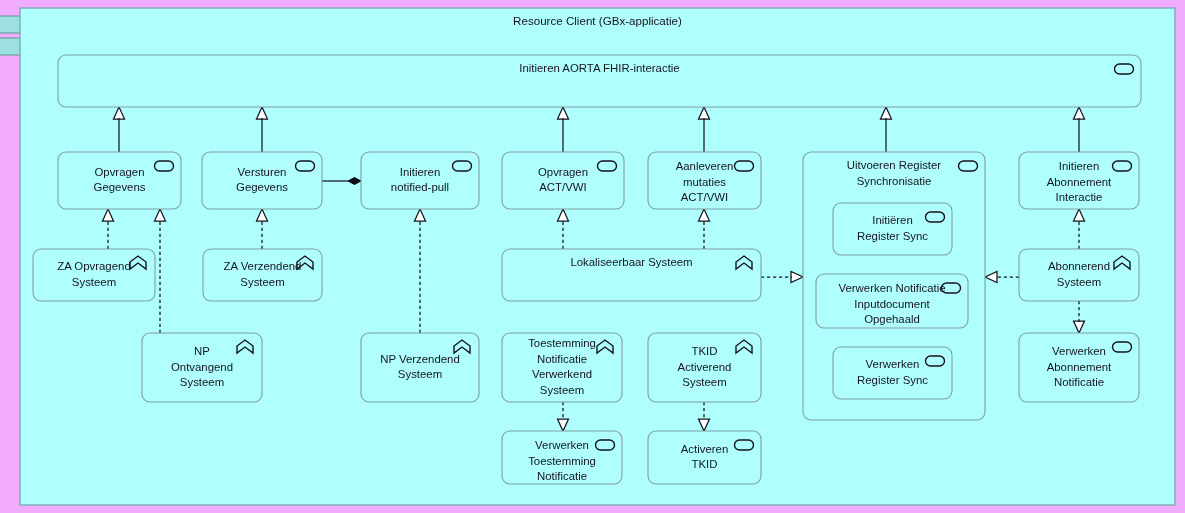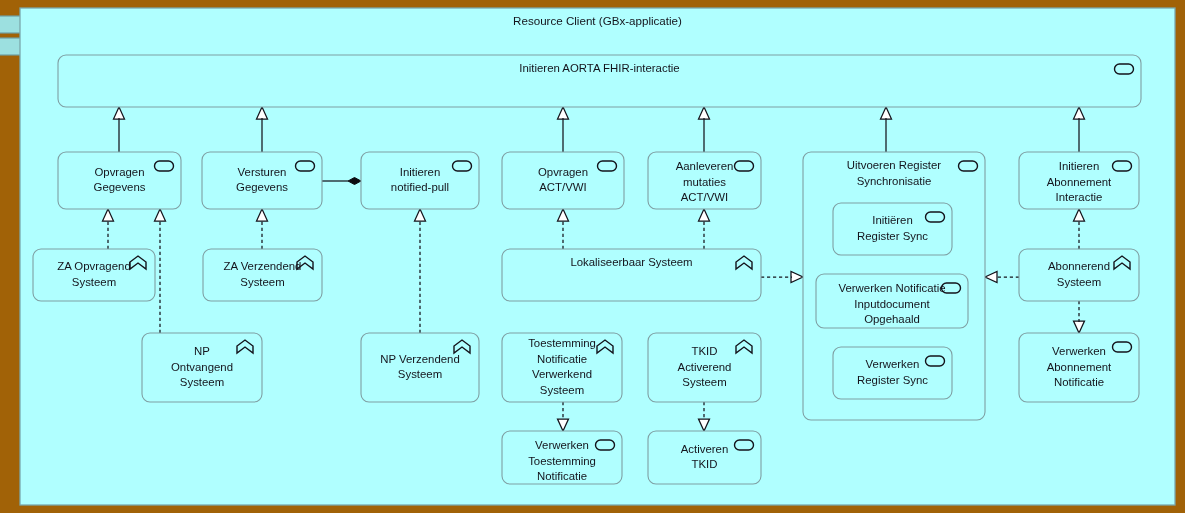--- a/index.html
+++ b/index.html
@@ -7,21 +7,21 @@
     margin: 0;
     padding: 0;
     background: #ffffff;
     font-family: "Liberation Sans", sans-serif;
   }
   #stage {
     position: relative;
     width: 1185px;
     height: 513px;
     overflow: hidden;
-    background: #a16207;
+    background: #f0abfc;
   }
   #diagram {
     position: absolute;
     left: 0;
     top: 0;
     width: 1185px;
     height: 513px;
   }
   .group-body  { fill: #b0ffff; stroke: #7aa8ac; stroke-width: 1.3; }
   .group-tab   { fill: #9ce0e0; stroke: #6f9ea2; stroke-width: 1.2; }

